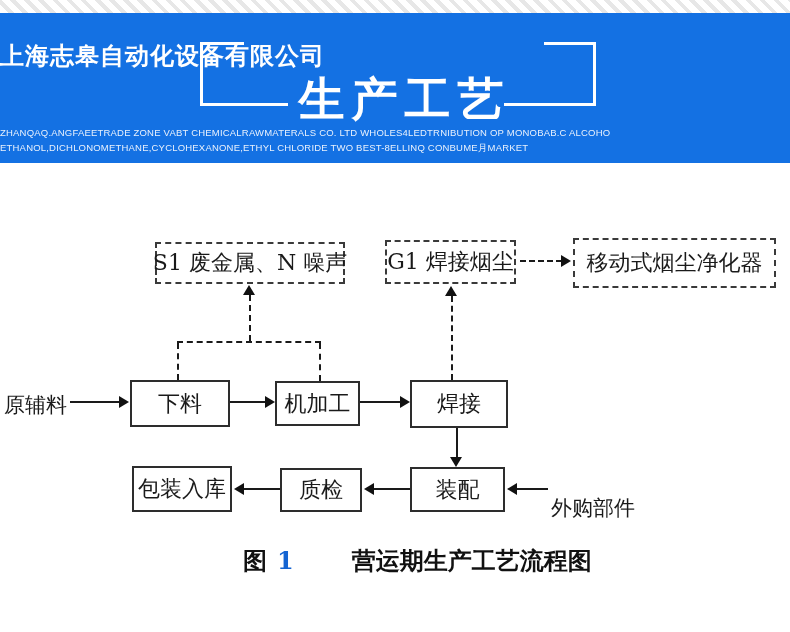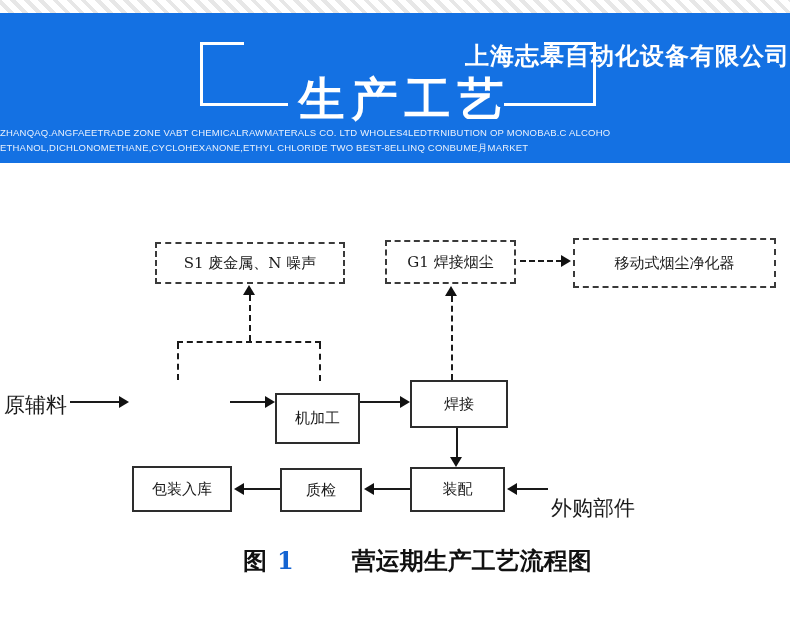--- a/index.html
+++ b/index.html
@@ -20,47 +20,47 @@
     background:#1471e3; color:#ffffff;
   }
   .fseg { position:absolute; background:#ffffff; }
   .seg-tl { left:200px; top:29px;  width:44px;  height:3px; }
   .seg-tr { left:544px; top:29px;  width:52px;  height:3px; }
   .seg-l  { left:200px; top:29px;  width:3px;   height:64px; }
   .seg-r  { left:593px; top:29px;  width:3px;   height:64px; }
   .seg-bl { left:200px; top:90px;  width:88px;  height:3px; }
   .seg-br { left:504px; top:90px;  width:92px;  height:3px; }
   .company-name {
-    position:absolute; left:0; right:0; top:27px; text-align:right;
+    position:absolute; left:0; right:0; top:27px; text-align:left;
     font-size:24px; font-weight:bold; letter-spacing:1px; color:#ffffff;
   }
   .main-title {
     position:absolute; left:0; right:0; top:56px; text-align:center;
     font-size:46px; font-weight:bold; letter-spacing:7px; padding-left:19px;
     color:#ffffff;
   }
   .tagline {
     position:absolute; left:0; right:0; top:112px; 
     font-size:9.5px; line-height:15px; letter-spacing:0.2px; color:#e9f1fd;
   }
   
   .diagram { position:absolute; left:0; top:163px; width:790px; height:469px;
     font-family:"DejaVu Serif", serif; color:#1a1a1a; }
   .fbox, .dbox {
     position:absolute; display:flex; align-items:center; justify-content:center;
-    font-size:15px; background:#ffffff; white-space:nowrap;
+    font-size:22px; background:#ffffff; white-space:nowrap;
   }
   .fbox { border:2px solid #2d2d2d; }
   .dbox { border:2px dashed #3a3a3a; }
   
   .box-s1        { left:155px; top:79px;  width:190px; height:42px; }
   .box-g1        { left:385px; top:77px;  width:131px; height:44px; }
   .box-purifier  { left:573px; top:75px;  width:203px; height:50px; }
   .box-cutting   { left:130px; top:217px; width:100px; height:47px; }
-  .box-machining { left:275px; top:230px; width:85px;  height:51px; }
+  .box-machining { left:275px; top:218px; width:85px;  height:45px; }
   .box-welding   { left:410px; top:217px; width:98px;  height:48px; }
   .box-packaging { left:132px; top:303px; width:100px; height:46px; }
   .box-inspection{ left:280px; top:305px; width:82px;  height:44px; }
   .box-assembly  { left:410px; top:304px; width:95px;  height:45px; }
   .side-label { position:absolute; font-size:21px; white-space:nowrap; }
   .label-raw       { left:4px;   top:228px; }
   .label-purchased { left:551px; top:331px; }
   
   .hline { position:absolute; height:2px; background:#1a1a1a; }
   .vline { position:absolute; width:2px;  background:#1a1a1a; }
@@ -125,20 +125,21 @@
       <div>ETHANOL,DICHLONOMETHANE,CYCLOHEXANONE,ETHYL CHLORIDE TWO BEST-8ELLINQ CONBUME月MARKET</div>
     </div>
   </div>
 
   <div class="diagram">
 
     <div class="dbox box-s1">S1 废金属、N 噪声</div>
     <div class="dbox box-g1">G1 焊接烟尘</div>
     <div class="dbox box-purifier">移动式烟尘净化器</div>
 
+    <div class="fbox box-cutting">下料</div>
     <div class="fbox box-machining">机加工</div>
     <div class="fbox box-packaging">包装入库</div>
     <div class="fbox box-welding">焊接</div>
     <div class="fbox box-assembly">装配</div>
     <div class="fbox box-inspection">质检</div>
 
     <div class="side-label label-raw">原辅料</div>
     <div class="side-label label-purchased">外购部件</div>
 
     <div class="hline a1-line"></div>

